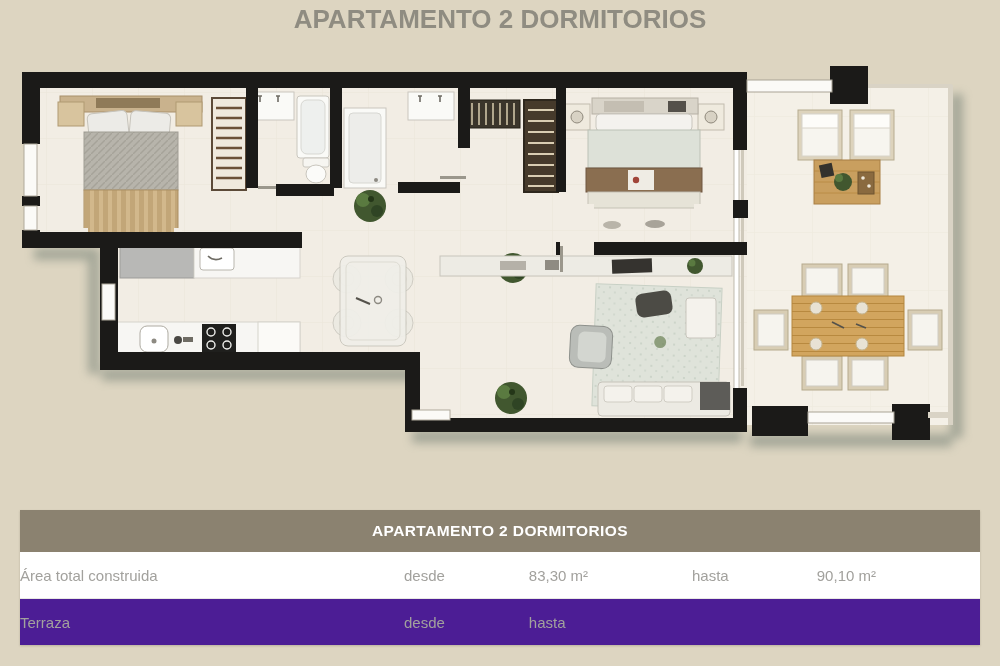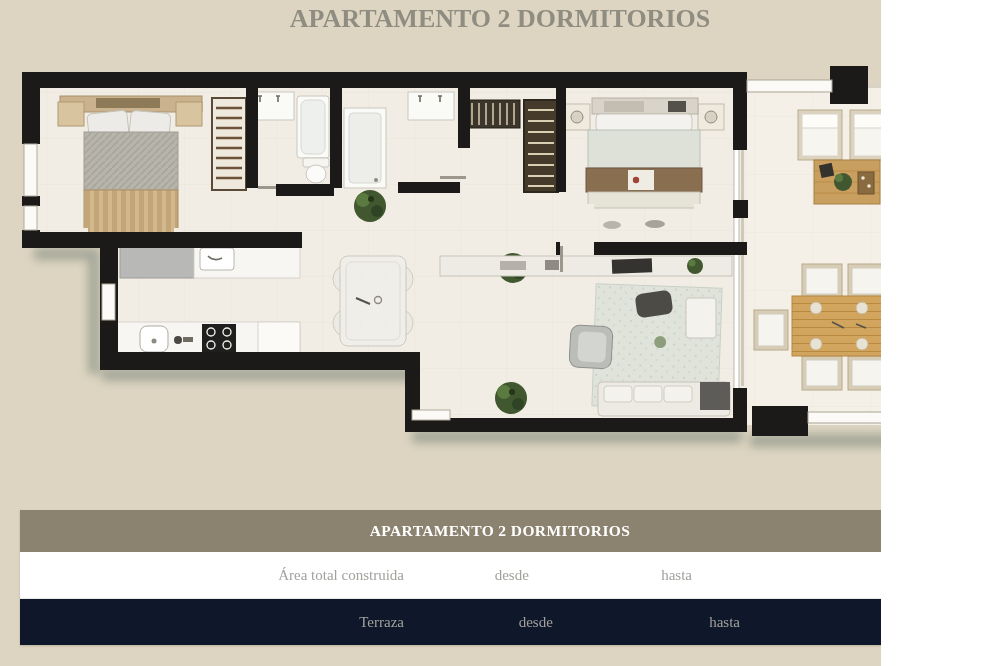--- a/index.html
+++ b/index.html
@@ -1,28 +1,28 @@
 <!DOCTYPE html>
 <html><head>
 <meta charset="utf-8">
 <style>
   html,body{margin:0;padding:0;}
-  .stage{position:relative;width:881px;height:666px;background:#ddd5c1;overflow:hidden;
-         font-family:Liberation Serif, serif;}
+  .stage{position:relative;width:1000px;height:666px;background:#ddd5c1;overflow:hidden;
+         font-family:Liberation Sans, sans-serif;}
   .title{position:absolute;top:4px;left:0;width:1000px;text-align:center;
          font-size:26px;font-weight:bold;color:#8f8c81;letter-spacing:0px;}
   .plan{position:absolute;top:0;left:0;}
   .spec-table{position:absolute;left:20px;width:960px;top:510px;
               box-shadow:0 1px 2px rgba(120,110,90,.35);}
   .spec-header{height:42px;background:#8b8270;color:#ffffff;display:flex;align-items:center;
                justify-content:center;font-weight:bold;font-size:15.5px;letter-spacing:.4px;}
   .spec-rows{background:#ffffff;}
   .spec-row{display:grid;grid-template-columns:40% 13% 17% 13% 17%;height:46px;
-            align-items:center;text-align:right;color:#a2a19d;font-size:15px;}
-  .spec-row.alt{background:#0f172a;border-top:1px solid #e9e8e4;gap:24px;}
+            align-items:center;text-align:left;color:#a2a19d;font-size:15px;}
+  .spec-row.alt{background:#4c1d95;border-top:1px solid #e9e8e4;}
 </style>
 </head>
 <body>
 
 <div class="stage">
 
   <div class="title">APARTAMENTO 2 DORMITORIOS</div>
 
   <svg class="plan" width="1000" height="512" viewBox="0 0 1000 512">
     <defs>
@@ -311,21 +311,23 @@
       <rect x="560" y="246" width="3" height="26"></rect>
     </g>
   </svg>
 
   <div class="spec-table">
     <div class="spec-header">APARTAMENTO 2 DORMITORIOS</div>
     <div class="spec-rows">
       <div class="spec-row">
         <span>Área total construida</span>
         <span>desde</span>
+        <span>83,30 m²</span>
         <span>hasta</span>
+        <span>90,10 m²</span>
       </div>
       <div class="spec-row alt">
         <span>Terraza</span>
         <span>desde</span>
         <span>hasta</span>
       </div>
     </div>
   </div>
 
 </div>

